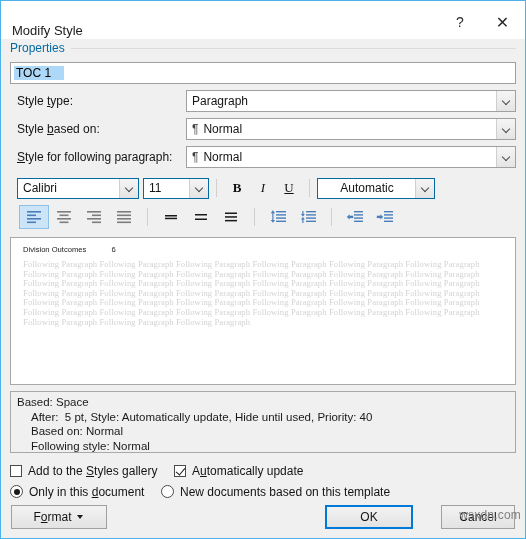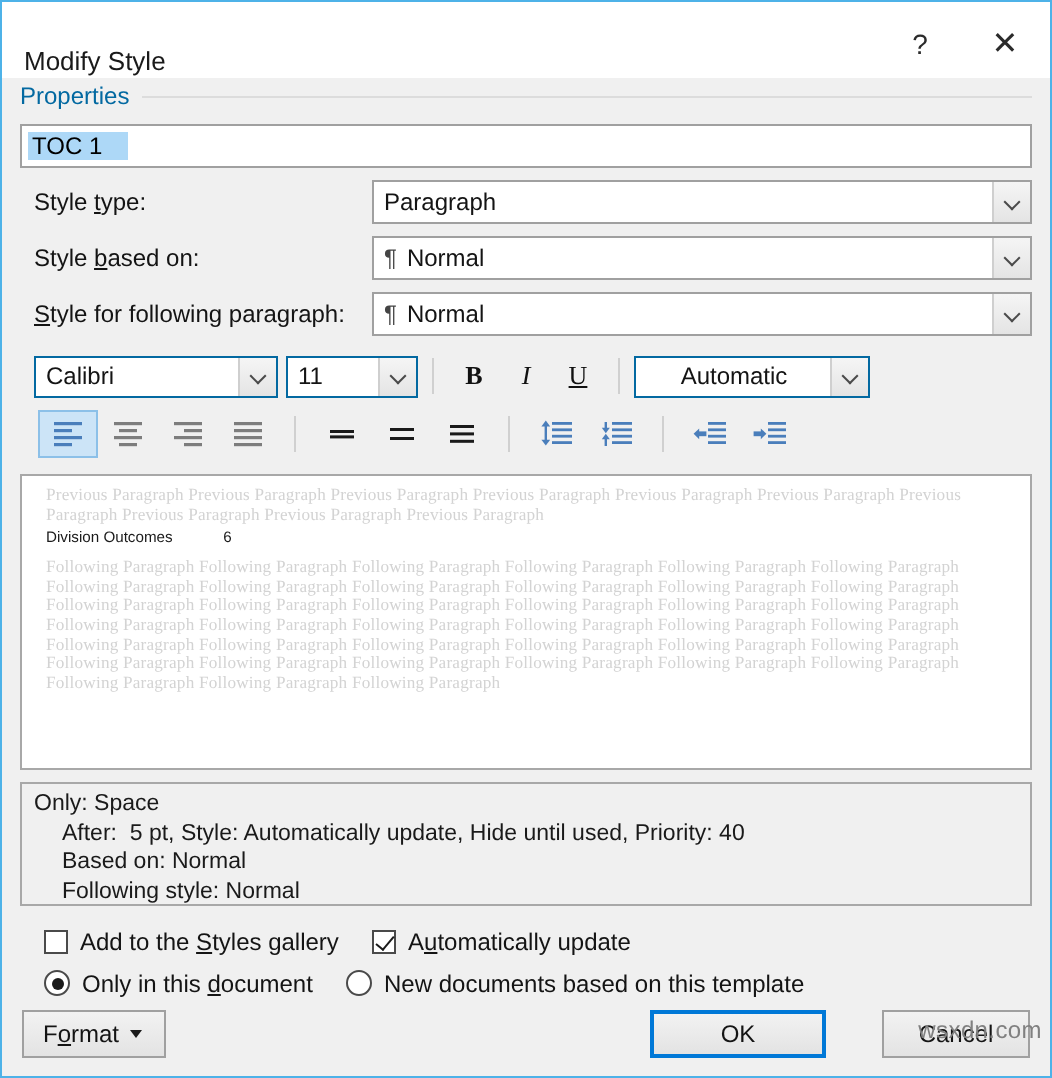--- a/index.html
+++ b/index.html
@@ -274,21 +274,20 @@
     font-size: 11.5px;
     color: #1a1a1a;
     line-height: 14.5px;
     white-space: pre;
   }
   .desc-line.indent { padding-left: 14px; }
 
   
   .opts {
     padding: 7px 9px 0 9px;
-    margin-left: 12px;
   }
   .opt-row {
     display: flex;
     align-items: center;
     height: 21px;
   }
   .opt {
     display: flex;
     align-items: center;
     cursor: default;
@@ -356,21 +355,21 @@
     font-size: 12px;
     color: #141414;
     height: 24px;
     display: flex;
     align-items: center;
     justify-content: center;
     box-sizing: border-box;
     cursor: default;
   }
   .btn.format {
-    width: 72px;
+    width: 96px;
     padding-right: 2px;
   }
   .btn.format u { text-decoration: underline; }
   .caret-down {
     display: inline-block;
     margin-left: 5px;
     width: 0; height: 0;
     border-left: 3.5px solid transparent;
     border-right: 3.5px solid transparent;
     border-top: 4px solid #1a1a1a;
@@ -605,27 +604,26 @@
             <rect x="8" y="10.6" width="9" height="1.4"></rect>
             <rect x="0.8" y="5.7" width="4" height="2.4"></rect>
             <polygon points="7.2,6.9 4.4,4.2 4.4,9.6"></polygon>
           </g>
         </svg>
       </div>
     </div>
   </div>
 
   <div class="preview">
-    <div class="ghost">Previous Paragraph Previous Paragraph Previous Paragraph Previous Paragraph Previous Paragraph Previous Paragraph Previous Paragraph Previous Paragraph Previous Paragraph Previous Paragraph</div>
     <div class="sample-line">Division Outcomes            6</div>
     <div class="ghost after">Following Paragraph Following Paragraph Following Paragraph Following Paragraph Following Paragraph Following Paragraph Following Paragraph Following Paragraph Following Paragraph Following Paragraph Following Paragraph Following Paragraph Following Paragraph Following Paragraph Following Paragraph Following Paragraph Following Paragraph Following Paragraph Following Paragraph Following Paragraph Following Paragraph Following Paragraph Following Paragraph Following Paragraph Following Paragraph Following Paragraph Following Paragraph Following Paragraph Following Paragraph Following Paragraph Following Paragraph Following Paragraph Following Paragraph Following Paragraph Following Paragraph Following Paragraph Following Paragraph Following Paragraph Following Paragraph</div>
   </div>
 
   <div class="desc">
-    <div class="desc-line">Only: Space</div>
+    <div class="desc-line">Based: Space</div>
     <div class="desc-line indent">After:  5 pt, Style: Automatically update, Hide until used, Priority: 40</div>
     <div class="desc-line indent">Based on: Normal</div>
     <div class="desc-line indent">Following style: Normal</div>
   </div>
 
   <div class="opts">
     <div class="opt-row">
       <div class="opt" style="width:164px;">
         <span class="cbox"></span>
         <span class="opt-label"><span>Add to the </span><u>S</u><span>tyles gallery</span></span>

